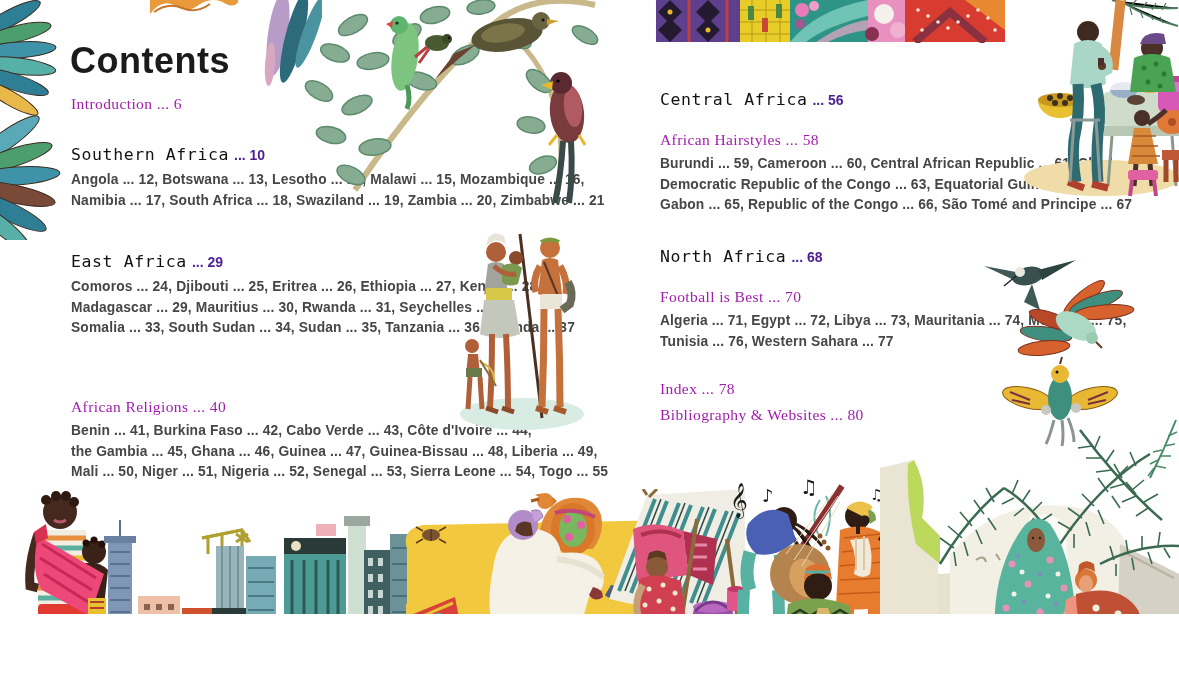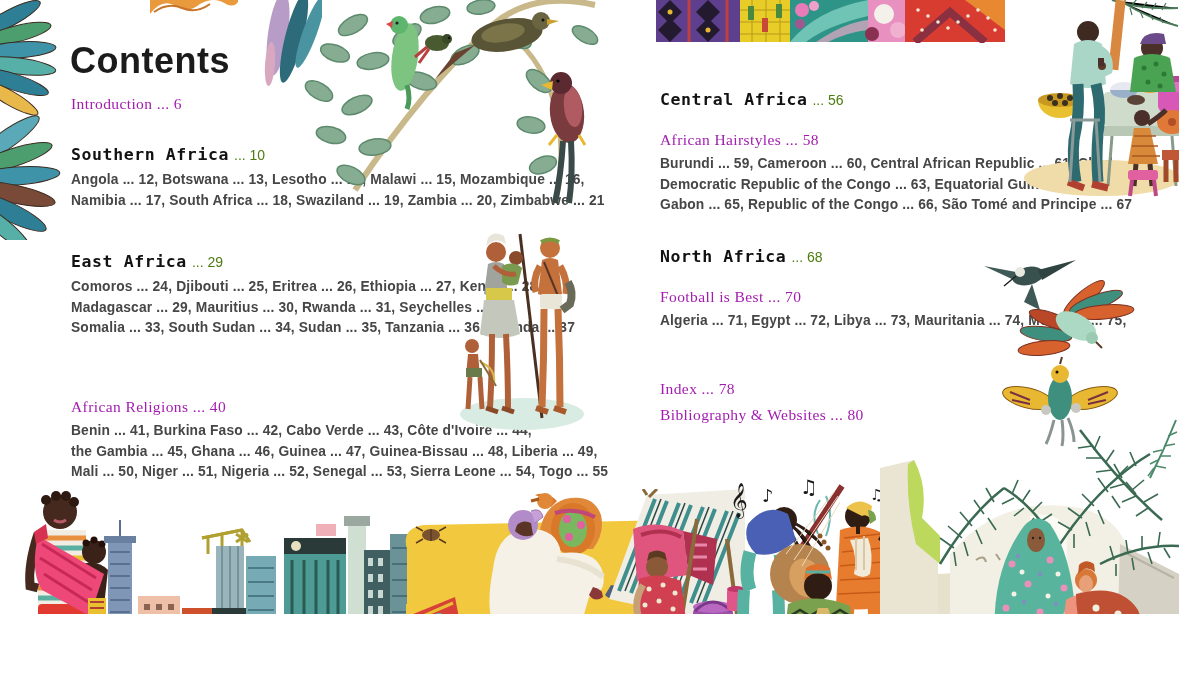--- a/index.html
+++ b/index.html
@@ -2,22 +2,22 @@
 <html><head>
 <meta charset="utf-8">
 <style>
   html,body{margin:0;padding:0;background:#ffffff;}
   #page{position:relative;width:1179px;height:614px;background:#ffffff;overflow:hidden;
         font-family:"Liberation Sans",sans-serif;}
   .abs{position:absolute;}
   .title{font-size:36px;font-weight:bold;color:#1b1b1b;letter-spacing:.5px;}
   .serif{font-family:"Liberation Serif","DejaVu Serif",serif;font-size:15.5px;color:#a21caf;letter-spacing:.4px;}
   .sec-head{white-space:nowrap;line-height:22px;}
-  .sec-title{font-family:"DejaVu Sans Mono",monospace;font-weight:bold;font-size:16.5px;color:#121212;letter-spacing:.6px;}
-  .sec-page{font-size:14px;font-weight:400;color:#4d7c0f;margin-left:5px;}
+  .sec-title{font-family:"DejaVu Sans Mono",monospace;font-weight:normal;font-size:16.5px;color:#121212;letter-spacing:.6px;}
+  .sec-page{font-size:14px;font-weight:700;color:#4c1d95;margin-left:5px;}
   .sub{margin-top:19px;line-height:20px;}
   .lines{margin-top:4px;}
   .line{font-size:13.8px;font-weight:600;color:#464646;line-height:20.5px;letter-spacing:.15px;white-space:nowrap;}
   svg{display:block;}
 </style>
 </head>
 <body>
 
 <div id="page">
 
@@ -67,20 +67,21 @@
     </div>
   </div>
 
   <div class="abs" style="left:660px;top:246px;">
     <div class="sec-head">
       <span class="sec-title">North Africa</span><span class="sec-page">... 68</span>
     </div>
     <div class="serif sub">Football is Best ... 70</div>
     <div class="lines">
       <div class="line">Algeria ... 71, Egypt ... 72, Libya ... 73, Mauritania ... 74, Morocco ... 75,</div>
+      <div class="line">Tunisia ... 76, Western Sahara ... 77</div>
     </div>
   </div>
 
   <div class="abs serif" style="left:660px;top:380px;">Index ... 78</div>
   <div class="abs serif" style="left:660px;top:406px;">Bibliography &amp; Websites ... 80</div>
 
   <div class="abs" style="left:-8px;top:-10px;">
   <svg width="78" height="250" viewBox="0 0 78 250">
     <g stroke="#3a2b20" stroke-width="1">
       <ellipse cx="18" cy="28" rx="34" ry="8" fill="#2e7f96" transform="rotate(-28 18 28)"></ellipse>

